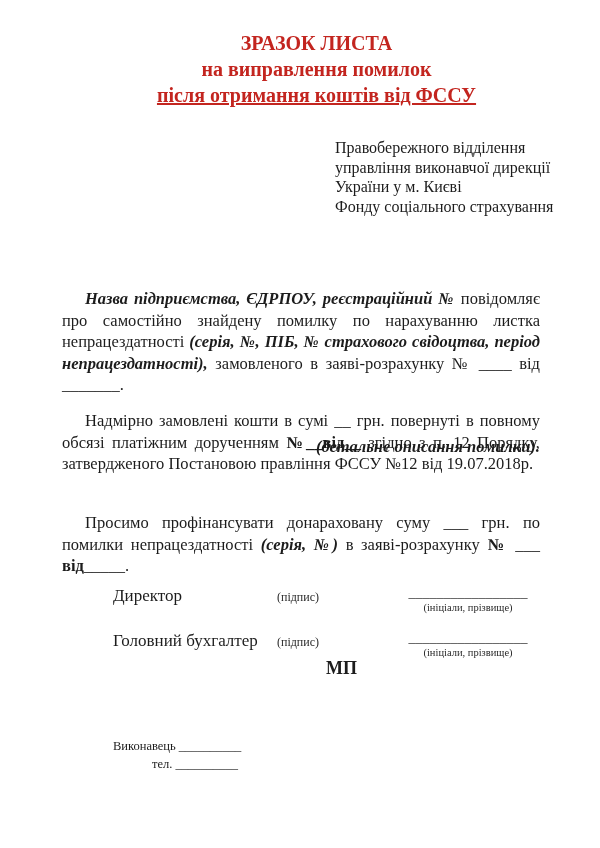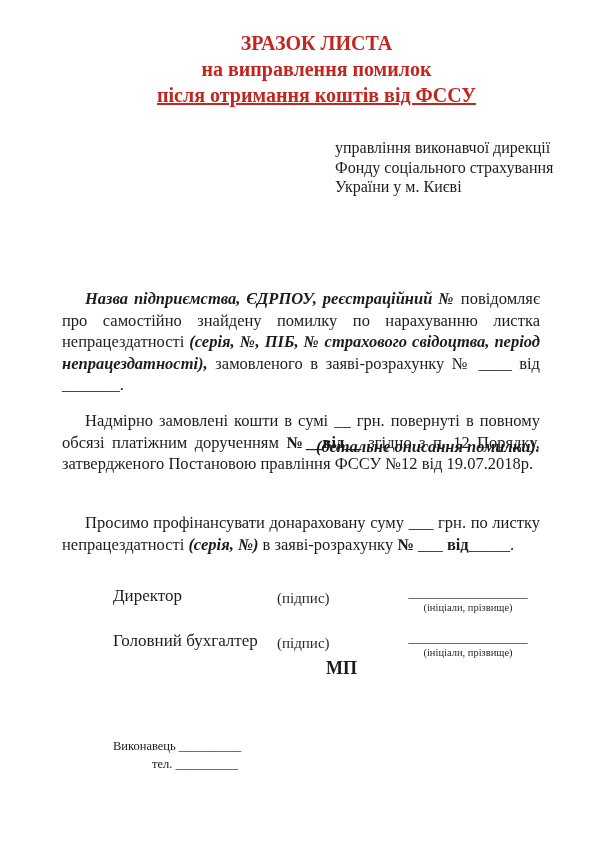--- a/index.html
+++ b/index.html
@@ -44,21 +44,21 @@
   .p2 {top:410px;}
   .or-label {top:483px; text-align:left;}
   .p3 {top:512px;}
   .bi {font-weight:bold; font-style:italic;}
   .b  {font-weight:bold;}
   
   .sig-row {position:absolute; left:0; width:600px; height:40px;}
   .sig-row-1 {top:586px;}
   .sig-row-2 {top:631px;}
   .sig-role {position:absolute; left:113px; top:0; font-size:17px; white-space:nowrap;}
-  .sig-hint {position:absolute; left:277px; top:4px; font-size:15px; color:#2a2a2a;}
+  .sig-hint {position:absolute; left:277px; top:4px; font-size:12px; color:#2a2a2a;}
   .sig-line-wrap {position:absolute; left:403px; top:0; width:130px; text-align:center;}
   .sig-line {display:block; font-size:14px; line-height:14px; letter-spacing:0; color:#3a3a3a; white-space:nowrap;}
   .sig-name-hint {display:block; font-size:10.5px; margin-top:2px; color:#2a2a2a; white-space:nowrap;}
   .stamp {
     position:absolute; left:326px; top:658px;
     font-size:18px; font-weight:bold;
   }
   
   .footer-exec {position:absolute; left:113px; top:737px; font-size:12.5px; line-height:18px;}
   .exec-line {display:block; white-space:nowrap;}
@@ -69,34 +69,35 @@
 
 <div class="page">
 
   <div class="title">
     <span class="t-line">ЗРАЗОК ЛИСТА</span>
     <span class="t-line">на виправлення помилок</span>
     <span class="t-line t-underline">після отримання коштів від ФССУ</span>
   </div>
 
   <div class="addressee">
+    <span>Правобережного відділення</span>
     <span>управління виконавчої дирекції</span>
+    <span>України у м. Києві</span>
     <span>Фонду соціального страхування</span>
-    <span>України у м. Києві</span>
   </div>
 
 
   <div class="para p1"><span class="bi">Назва підприємства, ЄДРПОУ, реєстраційний №</span><span> повідомляє про самостійно знайдену помилку по нарахуванню листка непрацездатності </span><span class="bi">(серія, №, ПІБ, № страхового свідоцтва, період непрацездатності),</span><span> замовленого в заяві-розрахунку № ____ від _______.</span></div>
 
   <div class="para err-note"><span class="bi">(детальне описання помилки).</span></div>
 
   <div class="para p2"><span>Надмірно замовлені кошти в сумі __ грн. повернуті в повному обсязі платіжним дорученням </span><span class="b">№__від__</span><span> згідно з п. 12 Порядку, затвердженого Постановою правління ФССУ №12 від 19.07.2018р.</span></div>
 
 
-  <div class="para p3"><span>Просимо профінансувати донараховану суму ___ грн. по листку непрацездатності </span><span class="bi">(серія, №)</span><span> в заяві-розрахунку </span><span class="b">№</span><span> ___ </span><span class="b">від</span><span>_____.</span></div>
+  <div class="para p3"><span>Просимо профінансувати донараховану суму ___ грн. по помилки непрацездатності </span><span class="bi">(серія, №)</span><span> в заяві-розрахунку </span><span class="b">№</span><span> ___ </span><span class="b">від</span><span>_____.</span></div>
 
   <div class="sig-row sig-row-1">
     <span class="sig-role">Директор</span>
     <span class="sig-hint">(підпис)</span>
     <span class="sig-line-wrap">
       <span class="sig-line">_________________</span>
       <span class="sig-name-hint">(ініціали, прізвище)</span>
     </span>
   </div>
 

